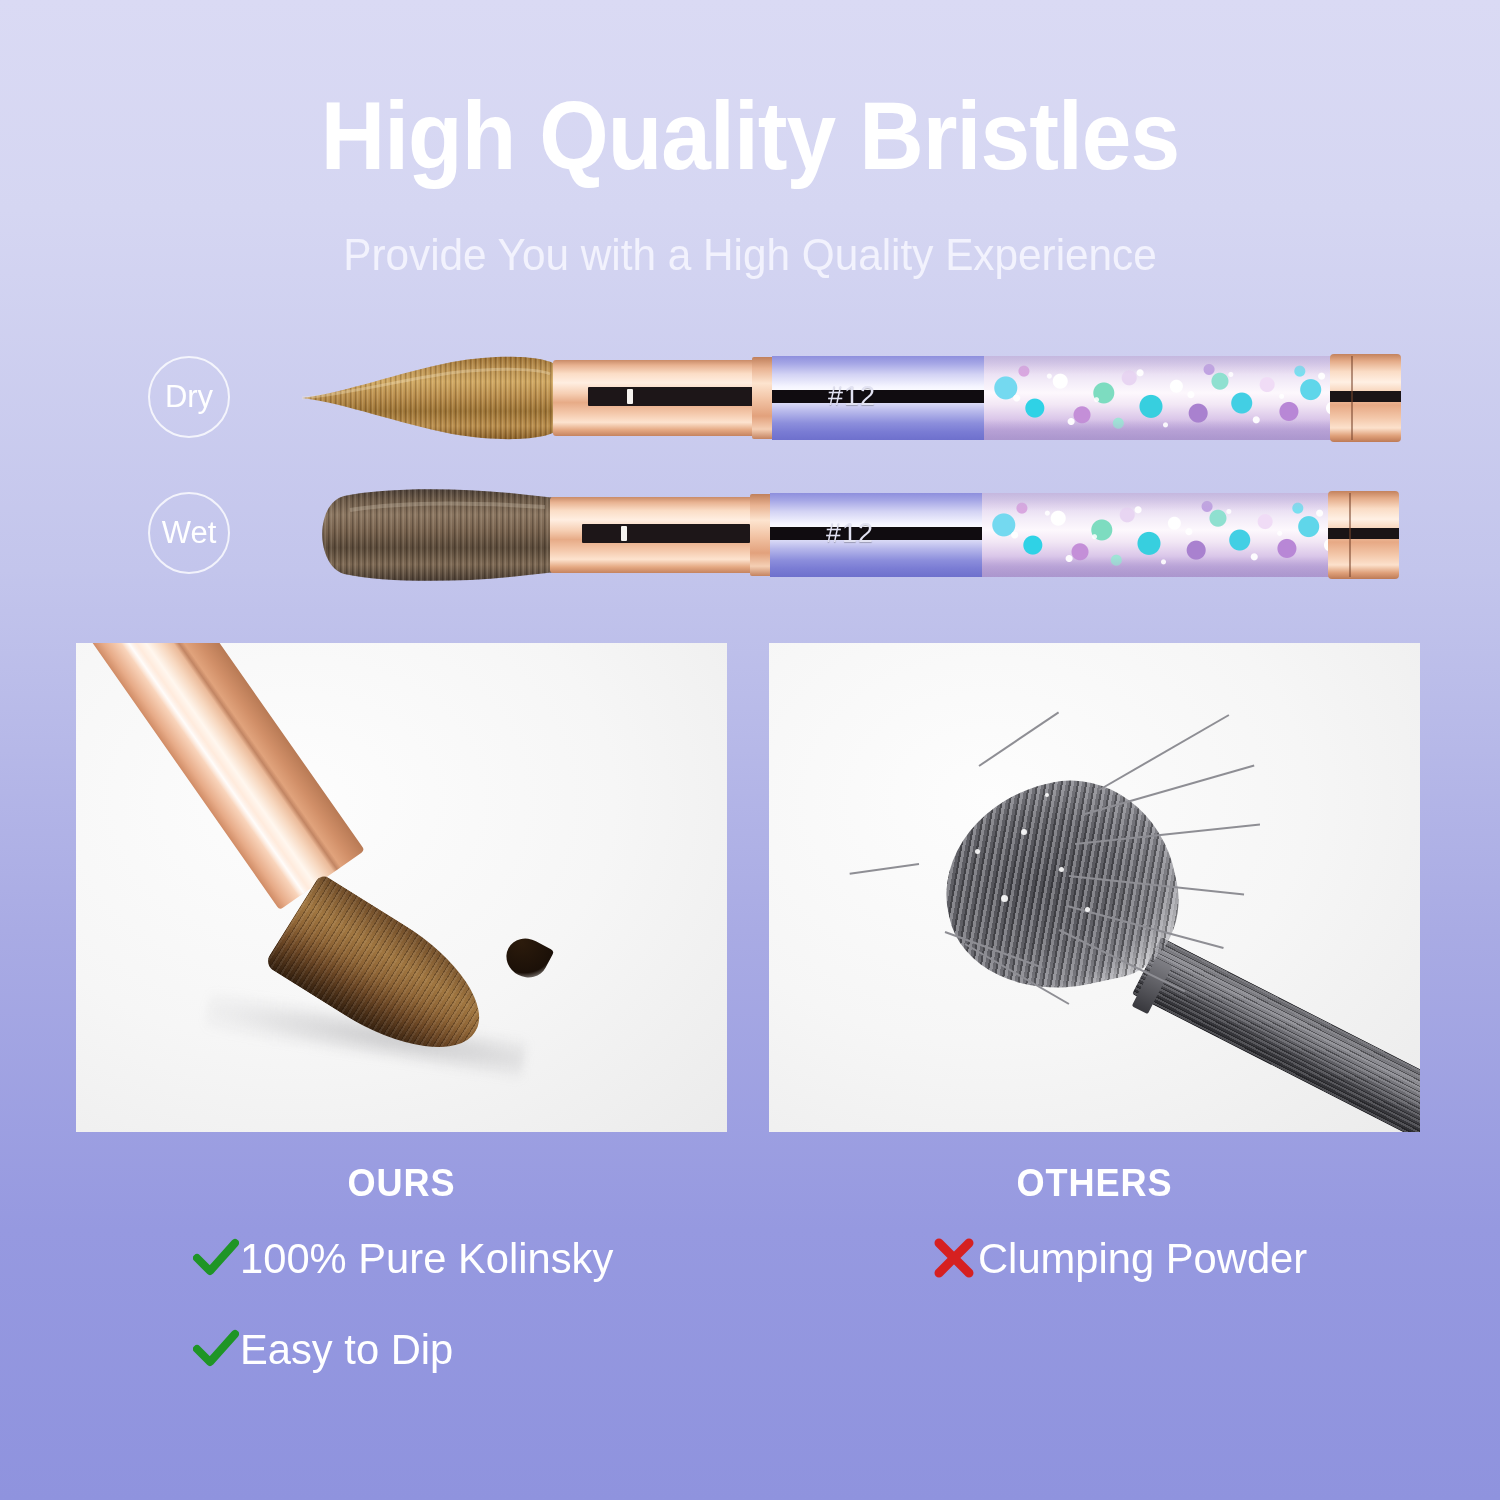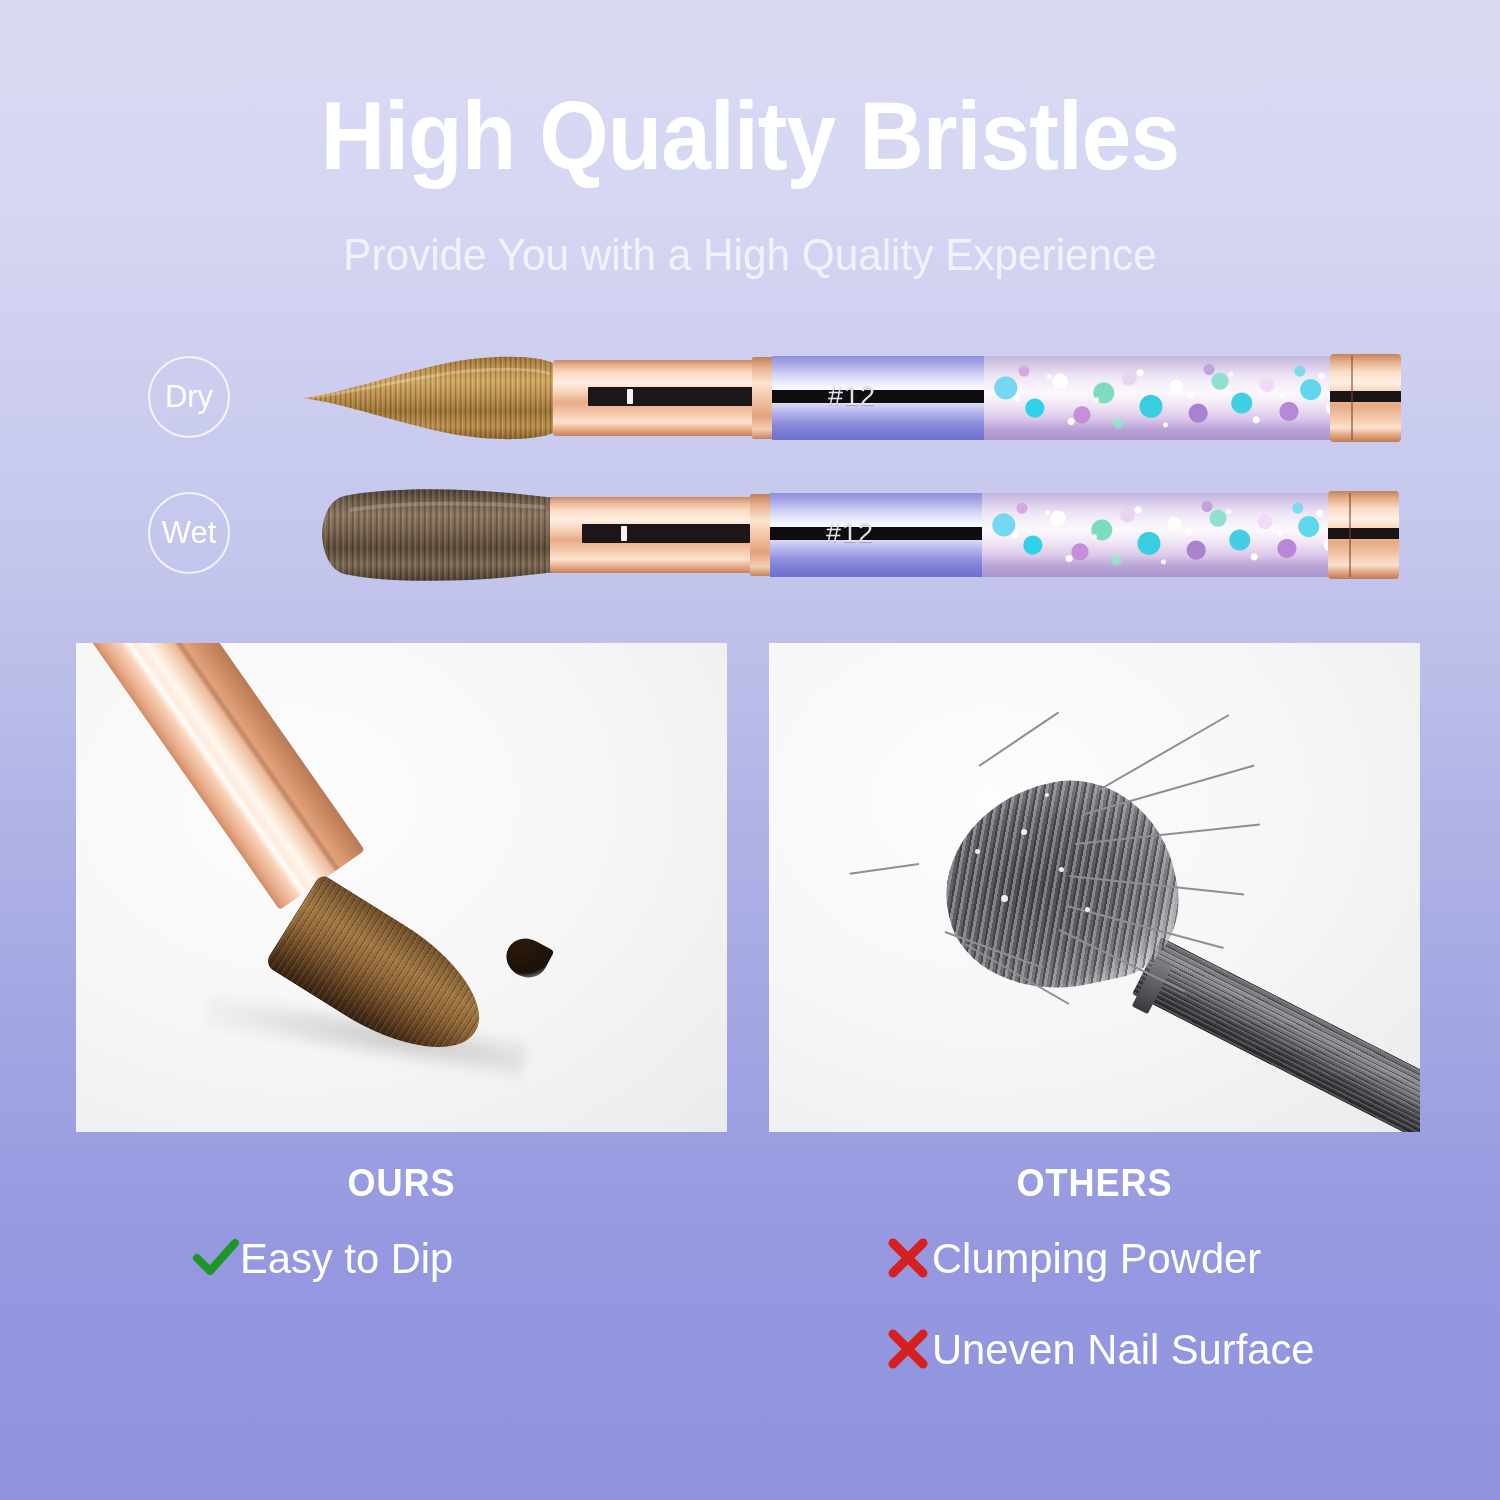--- a/index.html
+++ b/index.html
@@ -280,21 +280,21 @@
     color:#ffffff;
     letter-spacing:1px;
     text-align:center;
     transform:scaleX(0.95);
   }
   #head-ours   { left:76px;  top:1162px; width:651px; }
   #head-others { left:769px; top:1162px; width:651px; }
 
   .list { position:absolute; }
   #list-ours   { left:192px; top:1222px; }
-  #list-others { left:884px; top:1222px; }
+  #list-others { left:930px; top:1222px; }
 
   .list-item {
     display:flex; align-items:center;
     height:72px;
     margin-bottom:19px;
   }
   .mark {
     width:48px; flex:0 0 48px;
     display:flex; align-items:center; justify-content:center;
     font-size:0;
@@ -459,36 +459,36 @@
   <div class="col-head" id="head-ours">OURS</div>
   <div class="col-head" id="head-others">OTHERS</div>
 
   <div class="list" id="list-ours">
     <div class="list-item">
       <span class="mark">
         <svg width="46" height="40" viewBox="0 0 46 40">
             <path d="M4,20 L17,33 L42,5" stroke="#1f9526" stroke-width="8" fill="none" stroke-linecap="round" stroke-linejoin="round"></path>
           </svg>
       </span>
+      <span class="item-label">100% Pure Kolinsky</span>
+    </div>
+    <div class="list-item">
+      <span class="mark">
+        <svg width="46" height="40" viewBox="0 0 46 40">
+            <path d="M4,20 L17,33 L42,5" stroke="#1f9526" stroke-width="8" fill="none" stroke-linecap="round" stroke-linejoin="round"></path>
+          </svg>
+      </span>
       <span class="item-label">Easy to Dip</span>
     </div>
   </div>
 
   <div class="list" id="list-others">
     <div class="list-item">
       <span class="mark">
         <svg width="42" height="40" viewBox="0 0 42 40">
             <path d="M6,5 L36,35 M36,5 L6,35" stroke="#d62020" stroke-width="9" fill="none" stroke-linecap="round"></path>
           </svg>
       </span>
       <span class="item-label">Clumping Powder</span>
     </div>
-    <div class="list-item">
-      <span class="mark">
-        <svg width="42" height="40" viewBox="0 0 42 40">
-            <path d="M6,5 L36,35 M36,5 L6,35" stroke="#d62020" stroke-width="9" fill="none" stroke-linecap="round"></path>
-          </svg>
-      </span>
-      <span class="item-label">Uneven Nail Surface</span>
-    </div>
   </div>
 
 </div>
 
 </body></html>

